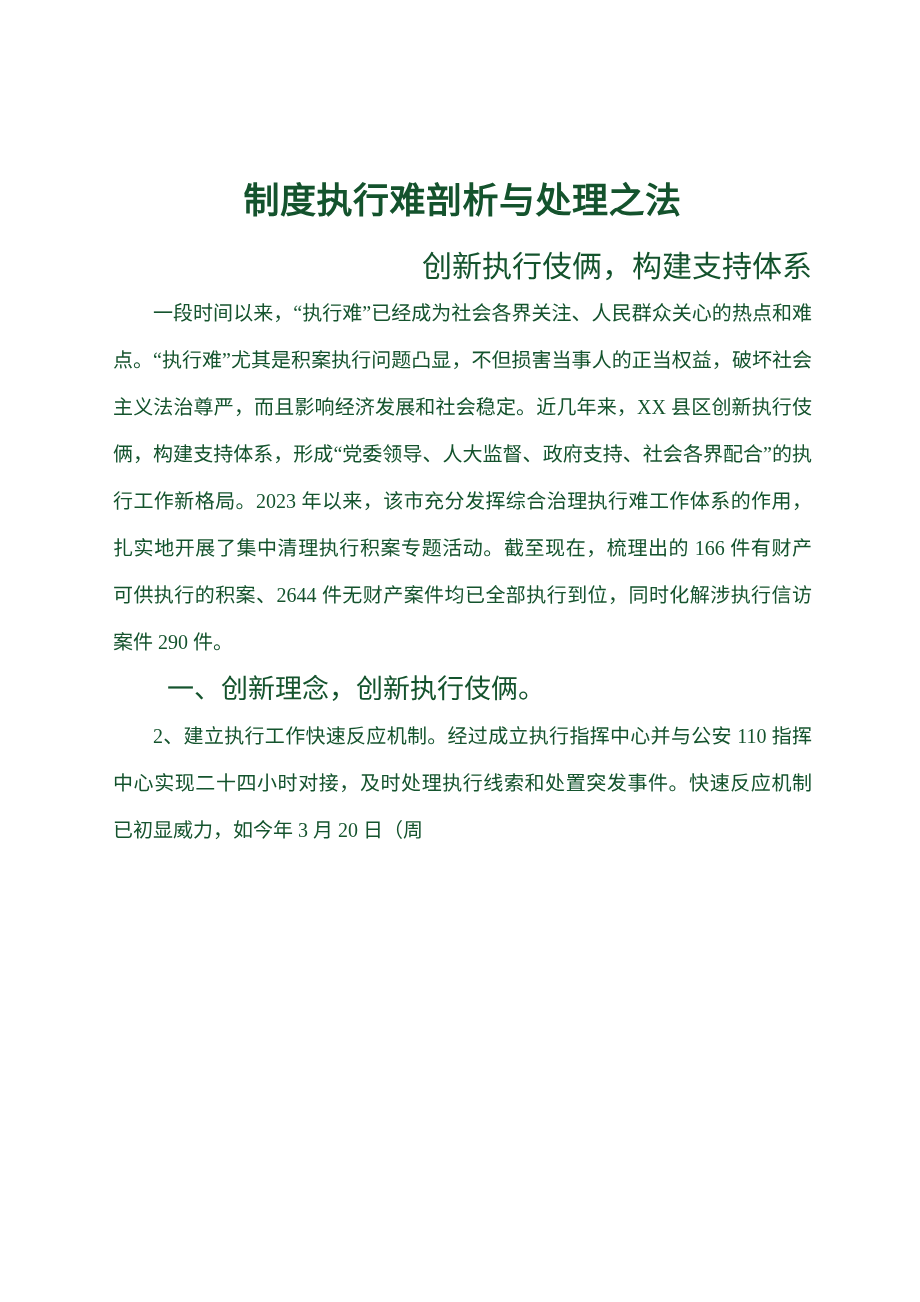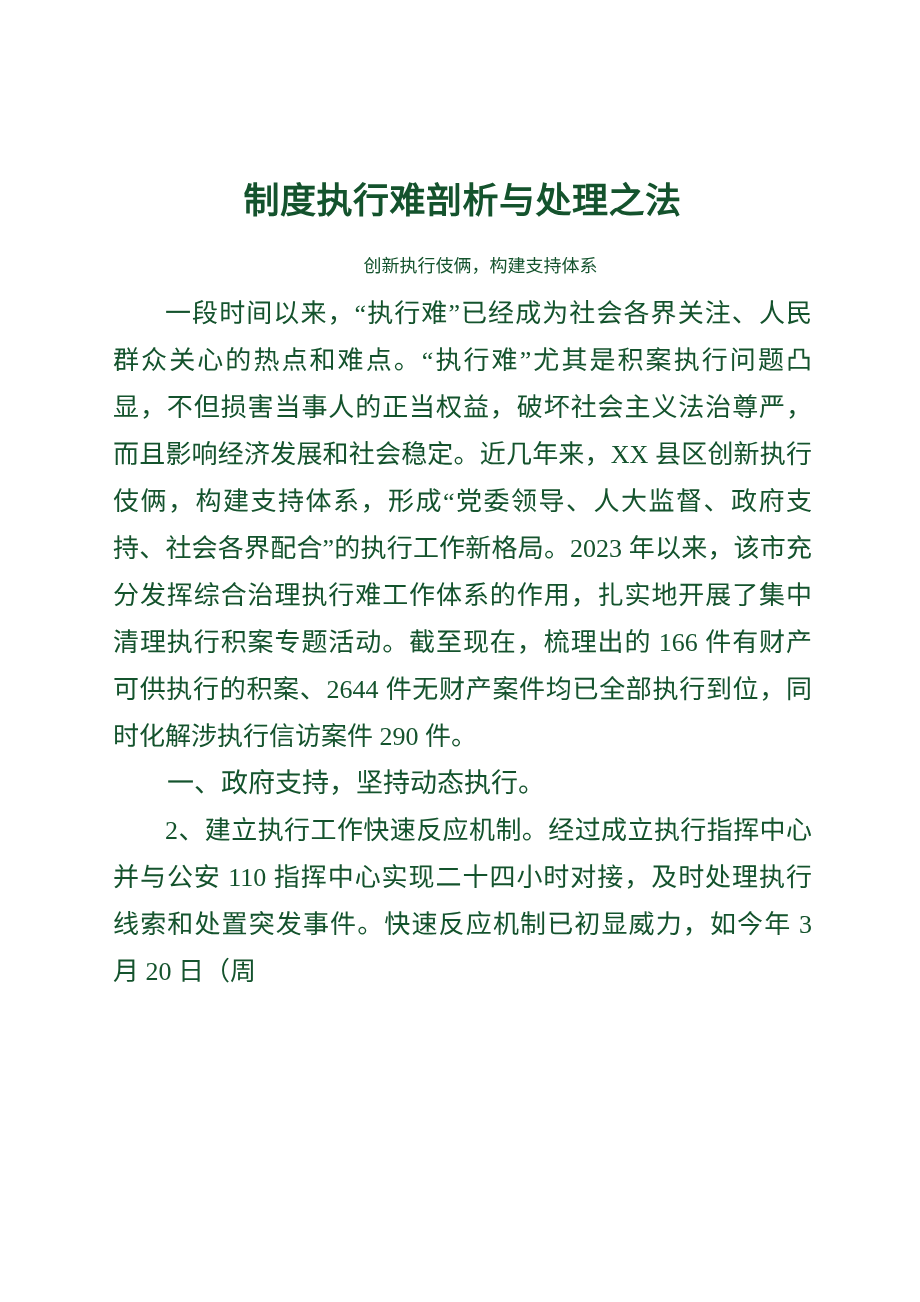--- a/index.html
+++ b/index.html
@@ -24,29 +24,29 @@
   .doc-title {
     margin: 0 0 16px 0;
     font-size: 36px;
     font-weight: bold;
     line-height: 52px;
     text-align: center;
     letter-spacing: 0.5px;
   }
   .subtitle {
     margin: 0;
-    font-size: 18px;
+    font-size: 30px;
     line-height: 47px;
     text-indent: 2em;
-    text-align: center;
+    text-align: right;
     white-space: nowrap;
   }
   .para {
     margin: 0;
-    font-size: 26px;
+    font-size: 20px;
     line-height: 47px;
     text-indent: 2em;
     text-align: justify;
     text-justify: inter-ideograph;
     word-break: break-all;
   }
   .section-heading {
     margin: 0;
     font-size: 27px;
     line-height: 47px;
@@ -60,19 +60,19 @@
 <div class="page">
   <div class="content">
 
     <h1 class="doc-title">制度执行难剖析与处理之法</h1>
 
     <p class="subtitle">创新执行伎俩，构建支持体系</p>
 
 
     <p class="para">一段时间以来，“执行难”已经成为社会各界关注、人民群众关心的热点和难点。“执行难”尤其是积案执行问题凸显，不但损害当事人的正当权益，破坏社会主义法治尊严，而且影响经济发展和社会稳定。近几年来，XX 县区创新执行伎俩，构建支持体系，形成“党委领导、人大监督、政府支持、社会各界配合”的执行工作新格局。2023 年以来，该市充分发挥综合治理执行难工作体系的作用，扎实地开展了集中清理执行积案专题活动。截至现在，梳理出的 166 件有财产可供执行的积案、2644 件无财产案件均已全部执行到位，同时化解涉执行信访案件 290 件。</p>
 
-    <p class="section-heading">一、政府支持，坚持动态执行。</p>
+    <p class="section-heading">一、创新理念，创新执行伎俩。</p>
 
 
     <p class="para">2、建立执行工作快速反应机制。经过成立执行指挥中心并与公安 110 指挥中心实现二十四小时对接，及时处理执行线索和处置突发事件。快速反应机制已初显威力，如今年 3 月 20 日（周</p>
 
   </div>
 </div>
 
 </body></html>

